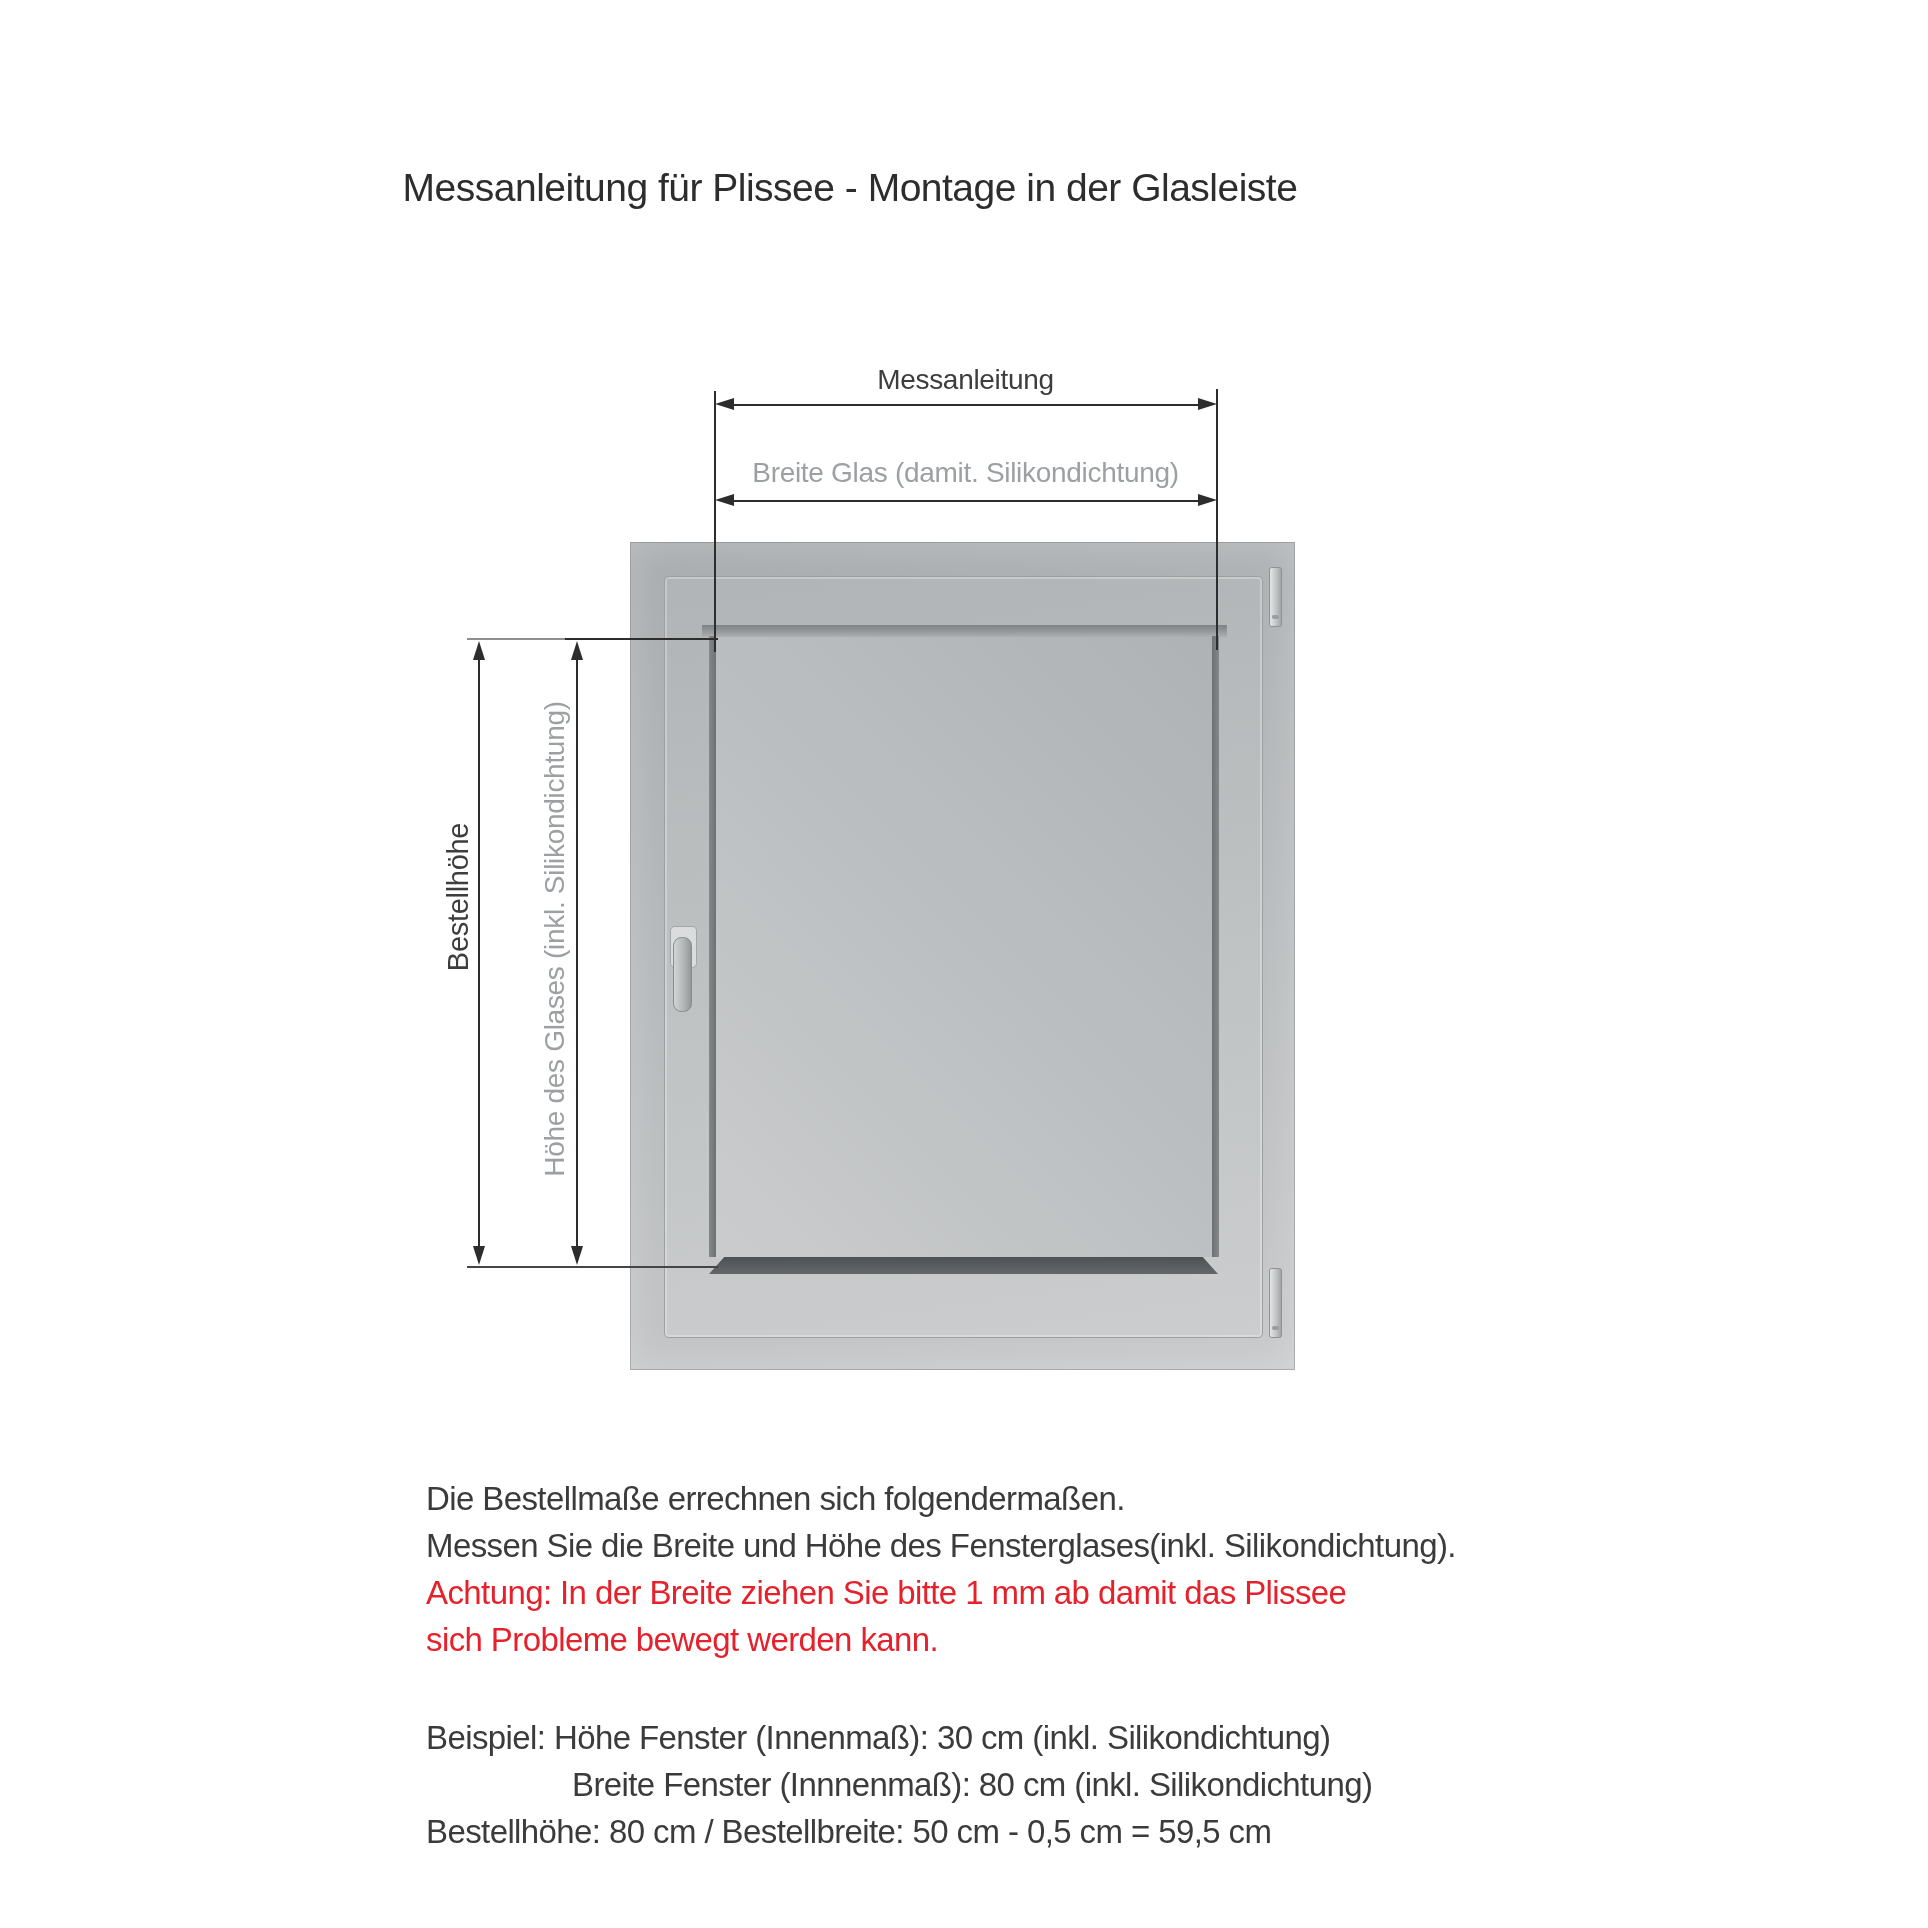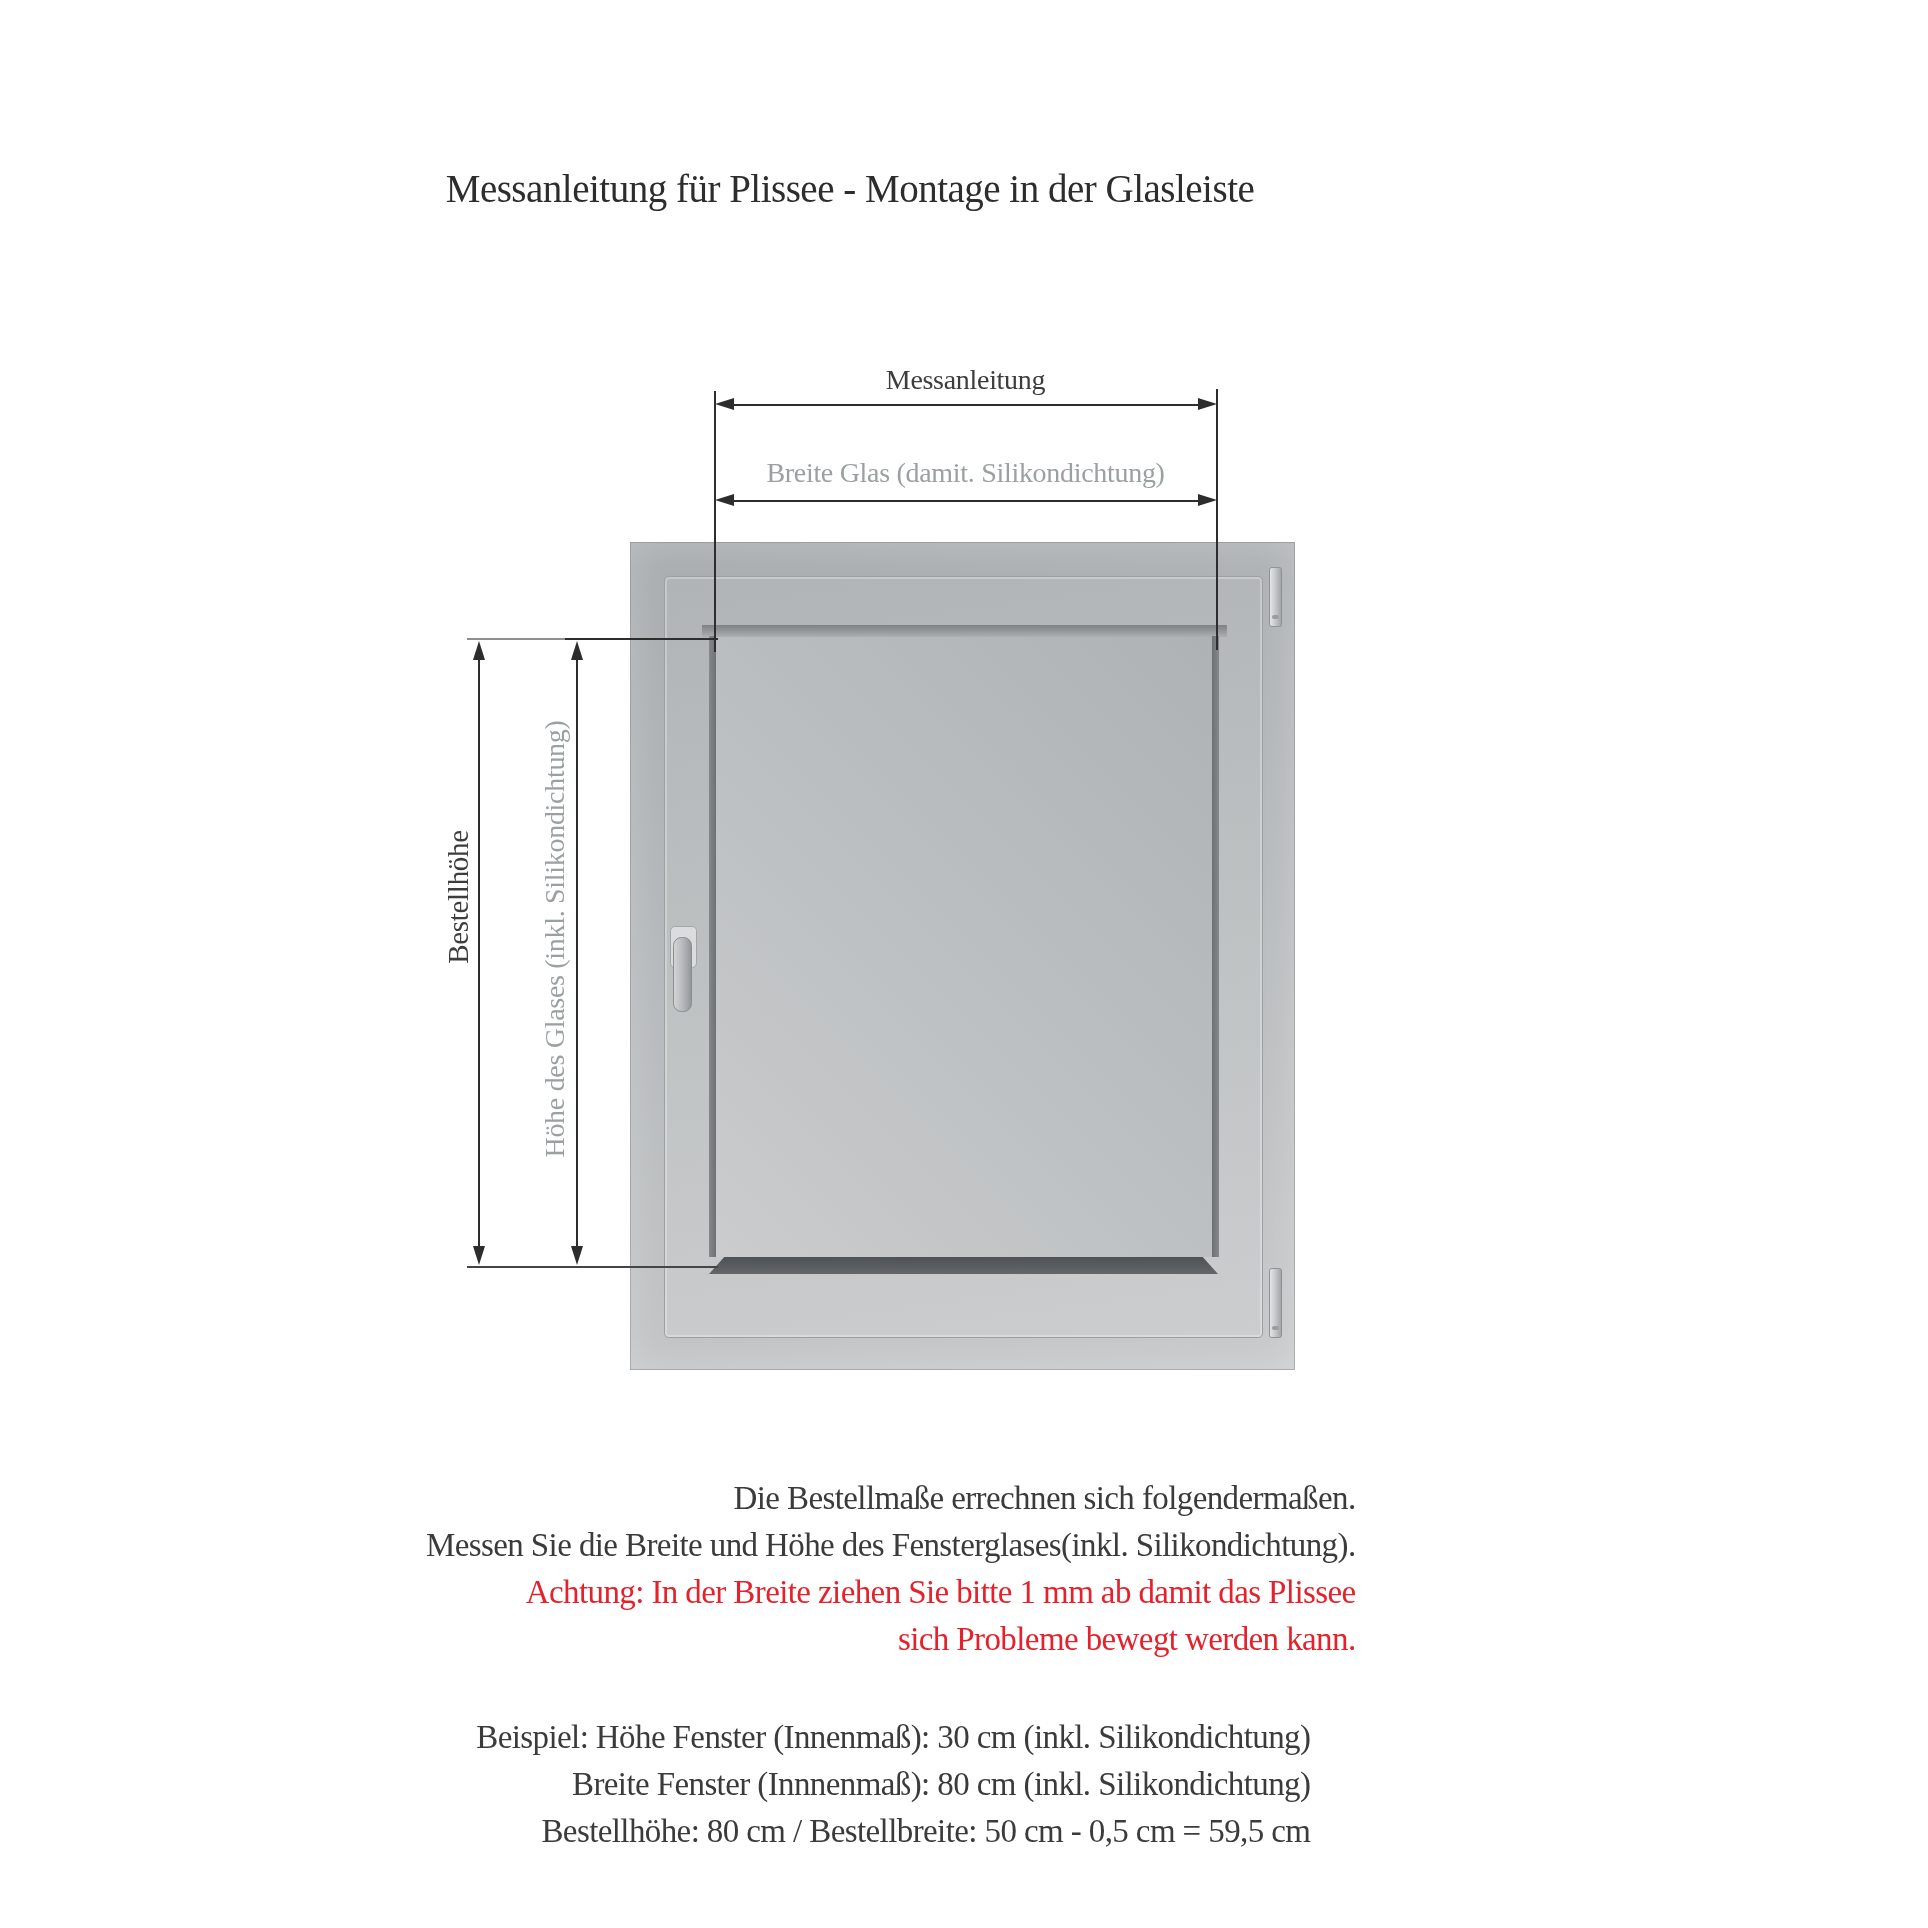--- a/index.html
+++ b/index.html
@@ -1,20 +1,20 @@
 <!DOCTYPE html>
 <html lang="de" style="font-size:15px"><head>
 <meta charset="utf-8">
 <style>
   html,body{margin:0;padding:0;background:#ffffff;}
   .canvas{
     position:relative;width:1700px;height:1928px;background:#ffffff;overflow:hidden;
-    font-family:Liberation Serif, serif;color:#3a3a3a;
+    font-family:Liberation Sans, sans-serif;color:#3a3a3a;
   }
-  .nowrap{white-space:nowrap;text-align:right;}
+  .nowrap{white-space:nowrap;}
   
   .title{
     position:absolute;left:0;top:166px;width:100%;text-align:center;
     font-size:39px;font-weight:400;letter-spacing:-0.5px;color:#2d2d2d;
   }
   
   .window{
     position:absolute;left:630px;top:542px;width:665px;height:828px;
     background:linear-gradient(165deg,#a9adaf 0%,#b7babc 45%,#c8cacb 100%);
     box-shadow:inset 0 0 0 0.9px rgba(120,124,126,.45), inset 0 0 38px rgba(255,255,255,.25);

